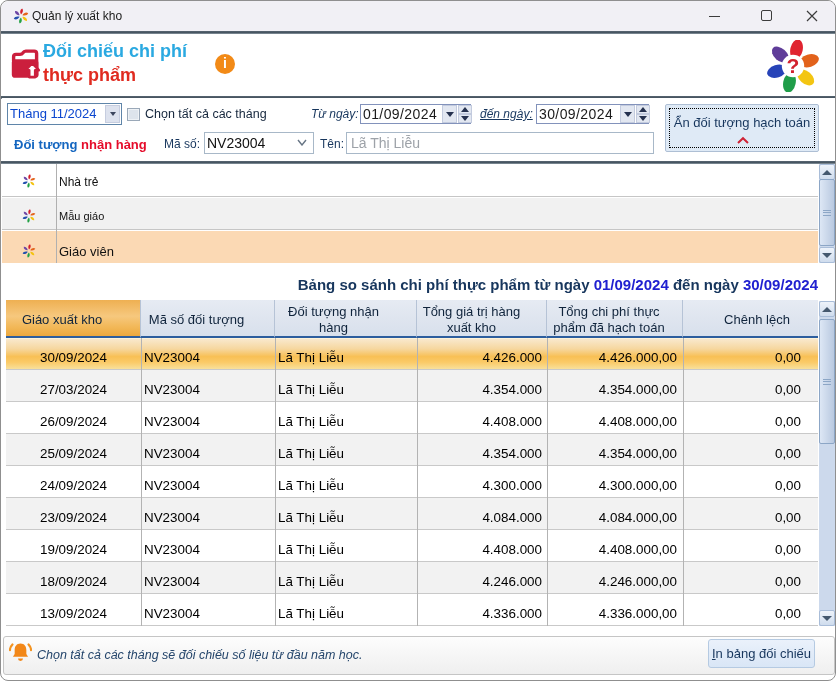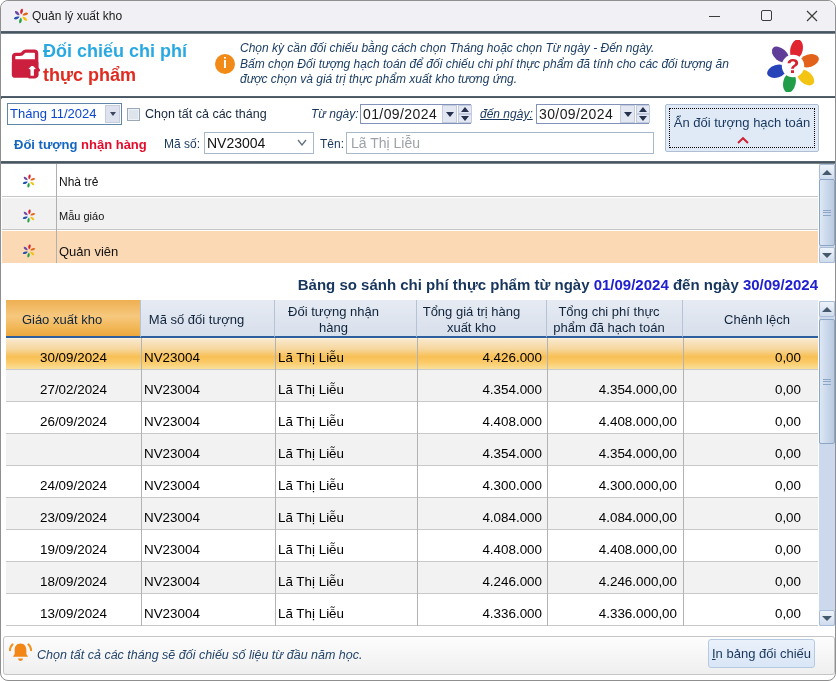--- a/index.html
+++ b/index.html
@@ -85,23 +85,20 @@
   <div class="abs" id="hdr"></div>
   <svg class="abs" style="left:9px;top:46px" width="32" height="33" viewBox="0 0 32 33">
     <path d="M3.6,14 V9.8 Q3.6,7.4 6,7.4 H10 Q11.9,7.4 12.9,5.8 Q13.9,4.1 15.8,4.1 H24.2 Q26.6,4.1 26.6,6.5 V14" fill="#fff" stroke="#cb1f3d" stroke-width="3.4"></path>
     <rect x="1.8" y="12.3" width="26.8" height="18.5" rx="3.4" fill="#cb1f3d"></rect>
     <path d="M22.2,16 l6.6,7.2 h-3.6 v6.9 h-6 v-6.9 h-3.6 z" fill="#fff" stroke="#cb1f3d" stroke-width="2.6" stroke-linejoin="round"></path>
   </svg>
   <div class="abs h1blue" style="left:42px;top:40px;">Đối chiếu chi phí</div>
   <div class="abs h1red" style="left:42px;top:64px;">thực phẩm</div>
   <div class="abs" style="left:214px;top:53px;width:20px;height:20px;border-radius:50%;background:#f28a17;color:#fff;
        font-size:14px;font-weight:bold;text-align:center;line-height:19px;">i</div>
-  <div class="abs" id="instr">Chọn kỳ cần đối chiếu bằng cách chọn Tháng hoặc chọn Từ ngày - Đến ngày.<br>
-  Bấm chọn Đối tượng hạch toán để đối chiếu chi phí thực phẩm đã tính cho các đối tượng ăn<br>
-  được chọn và giá trị thực phẩm xuất kho tương ứng.</div>
   <svg class="abs" style="left:766px;top:39px" width="52" height="52" viewBox="-13 -13 26 26">
     <g transform="rotate(12)">
       <ellipse cx="0" cy="-8.5" rx="3.1" ry="5" fill="#e02430"></ellipse>
       <g transform="rotate(60)">
           <ellipse cx="0" cy="-8.5" rx="3.1" ry="5" fill="#e2621b"></ellipse>
         </g>
       <g transform="rotate(120)">
           <ellipse cx="0" cy="-8.5" rx="3.1" ry="5" fill="#f3c512"></ellipse>
         </g>
       <g transform="rotate(180)">
@@ -184,21 +181,21 @@
         <use href="#pin1"></use>
       </svg>
     <svg style="position:absolute;left:20px;top:45px" width="14" height="14" viewBox="-10 -10 20 20">
         <use href="#pin1"></use>
       </svg>
     <svg style="position:absolute;left:20px;top:80px" width="14" height="14" viewBox="-10 -10 20 20">
         <use href="#pin1"></use>
       </svg>
     <div style="position:absolute;left:57px;top:0;height:33px;line-height:37px;font-size:12px;color:#111;">Nhà trẻ</div>
     <div style="position:absolute;left:57px;top:34px;height:32px;line-height:37px;font-size:11px;color:#111;">Mẫu giáo</div>
-    <div style="position:absolute;left:57px;top:67px;height:32px;line-height:41px;font-size:13px;color:#111;">Quản viên</div>
+    <div style="position:absolute;left:57px;top:67px;height:32px;line-height:41px;font-size:13px;color:#111;">Giáo viên</div>
 
     <div class="sbtrack" style="left:817px;top:0;width:16px;height:99px;"></div>
     <div class="sbbtn" style="left:817px;top:0;">
         <div class="tri-up"></div>
       </div>
     <div class="sbthumb" style="left:817px;top:15px;height:67px;"></div>
     <div class="sbbtn" style="left:817px;top:83px;">
         <div class="tri-dn"></div>
       </div>
   </div>
@@ -215,39 +212,41 @@
     <div class="hcell" style="left:411px;width:130px;padding-right:20px;">Tổng giá trị hàng<br>xuất kho</div>
     <div class="hcell" style="left:677px;width:135px;padding-left:13px;border-right:none;">Chênh lệch</div>
   </div>
 
   <div class="abs" id="rows" style="left:5px;top:337px;width:812px;height:288px;">
   <div class="row" style="top:0px;background:linear-gradient(180deg,#f9ead1 0%,#f6d79f 35%,#f8c055 60%,#fbca67 78%,#f8e09b 100%);box-shadow:inset 0 1px 0 #fdf3da;">
     <div class="cell" style="left:0;width:135px;text-align:center;">30/09/2024</div>
     <div class="cell" style="left:138px;width:128px;">NV23004</div>
     <div class="cell" style="left:272px;width:136px;">Lã Thị Liễu</div>
     <div class="cell" style="left:411px;width:125px;text-align:right;">4.426.000</div>
+    <div class="cell" style="left:541px;width:130px;text-align:right;">4.426.000,00</div>
     <div class="cell" style="left:677px;width:118px;text-align:right;">0,00</div>
   </div>
   <div class="row" style="top:32px;background:#f2f2f2;">
-    <div class="cell" style="left:0;width:135px;text-align:center;">27/02/2024</div>
+    <div class="cell" style="left:0;width:135px;text-align:center;">27/03/2024</div>
     <div class="cell" style="left:138px;width:128px;">NV23004</div>
     <div class="cell" style="left:272px;width:136px;">Lã Thị Liễu</div>
     <div class="cell" style="left:411px;width:125px;text-align:right;">4.354.000</div>
     <div class="cell" style="left:541px;width:130px;text-align:right;">4.354.000,00</div>
     <div class="cell" style="left:677px;width:118px;text-align:right;">0,00</div>
   </div>
   <div class="row" style="top:64px;background:#fff;">
     <div class="cell" style="left:0;width:135px;text-align:center;">26/09/2024</div>
     <div class="cell" style="left:138px;width:128px;">NV23004</div>
     <div class="cell" style="left:272px;width:136px;">Lã Thị Liễu</div>
     <div class="cell" style="left:411px;width:125px;text-align:right;">4.408.000</div>
     <div class="cell" style="left:541px;width:130px;text-align:right;">4.408.000,00</div>
     <div class="cell" style="left:677px;width:118px;text-align:right;">0,00</div>
   </div>
   <div class="row" style="top:96px;background:#f2f2f2;">
+    <div class="cell" style="left:0;width:135px;text-align:center;">25/09/2024</div>
     <div class="cell" style="left:138px;width:128px;">NV23004</div>
     <div class="cell" style="left:272px;width:136px;">Lã Thị Liễu</div>
     <div class="cell" style="left:411px;width:125px;text-align:right;">4.354.000</div>
     <div class="cell" style="left:541px;width:130px;text-align:right;">4.354.000,00</div>
     <div class="cell" style="left:677px;width:118px;text-align:right;">0,00</div>
   </div>
   <div class="row" style="top:128px;background:#fff;">
     <div class="cell" style="left:0;width:135px;text-align:center;">24/09/2024</div>
     <div class="cell" style="left:138px;width:128px;">NV23004</div>
     <div class="cell" style="left:272px;width:136px;">Lã Thị Liễu</div>

